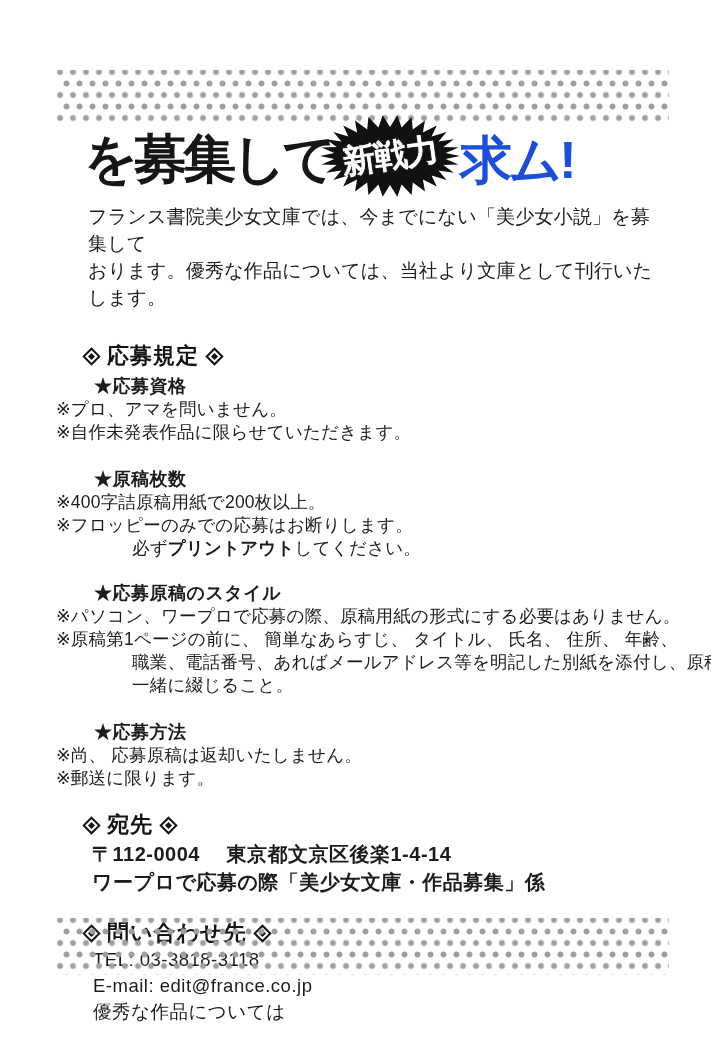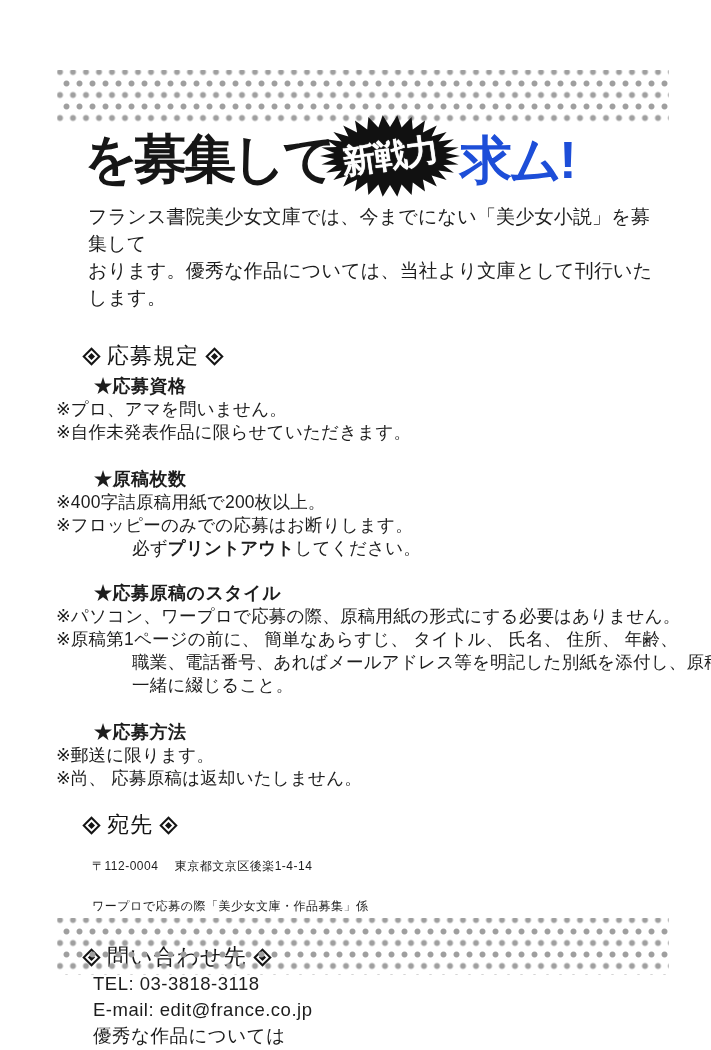--- a/index.html
+++ b/index.html
@@ -41,40 +41,40 @@
   .title-tail{
     position:absolute;left:460px;top:126px;
     font-size:52px;font-weight:900;letter-spacing:-3px;
     color:#1d4ed8;white-space:nowrap;
   }
 
   
   .content{position:absolute;left:0;top:203px;width:684px;}
   .intro{margin:0 0 0 88px;width:572px;font-size:19px;line-height:27px;font-weight:500;letter-spacing:.2px;}
   .sec-head{
-    margin:0 16px 0 78px;font-size:22px;font-weight:400;line-height:26px;
+    margin:0 16px 0 78px;font-size:22px;font-weight:700;line-height:26px;
     display:flex;align-items:center;letter-spacing:1px;color:#141414;
   }
   .sec-head .txt{margin:0 2px;}
   .dia{
     display:inline-block;width:13px;height:13px;background:#141414;
     transform:rotate(45deg);margin:0 7px;position:relative;flex:0 0 auto;
   }
   .dia::after{content:"";position:absolute;inset:2px;border:2px solid #ffffff;}
   .h-rules{margin-top:32px;}
   .h-addr{margin-top:22px;}
   .h-contact{margin-top:26px;}
 
   .group-title{margin:6px 0 0 94px;font-size:18px;font-weight:700;line-height:23px;letter-spacing:.5px;font-family:Liberation Serif, serif;}
   .g2{margin-top:24px;} .g3{margin-top:22px;} .g4{margin-top:24px;}
   .t-note{margin-left:56px;font-size:17.5px;line-height:23px;font-weight:500;letter-spacing:.2px;white-space:nowrap;}
   .t-cont{margin-left:132px;font-size:17.5px;line-height:23px;font-weight:500;letter-spacing:.2px;white-space:nowrap;}
   .t-cont b{font-weight:900;}
 
-  .addr-line{margin-left:92px;font-size:12px;line-height:24px;font-weight:400;letter-spacing:.5px;margin-top:16px;}
+  .addr-line{margin-left:92px;font-size:20px;line-height:24px;font-weight:700;letter-spacing:.5px;margin-top:4px;}
   .contact-line{margin-left:93px;font-size:18.5px;line-height:25px;font-weight:500;letter-spacing:.5px;margin-top:1px;}
 </style>
 </head>
 <body>
 
 <div class="page">
 
   <div class="dots top"></div>
 
   <div class="title-main">を募集して</div>
@@ -117,22 +117,22 @@
     <div>
       <div class="group-title g3">★応募原稿のスタイル</div>
       <div class="t-note">※パソコン、ワープロで応募の際、原稿用紙の形式にする必要はありません。</div>
       <div class="t-note">※原稿第1ページの前に、 簡単なあらすじ、 タイトル、 氏名、 住所、 年齢、</div>
       <div class="t-cont">職業、電話番号、あればメールアドレス等を明記した別紙を添付し、原稿と</div>
       <div class="t-cont">一緒に綴じること。</div>
     </div>
 
     <div>
       <div class="group-title g4">★応募方法</div>
+      <div class="t-note">※尚、 応募原稿は返却いたしません。</div>
       <div class="t-note">※郵送に限ります。</div>
-      <div class="t-note">※尚、 応募原稿は返却いたしません。</div>
     </div>
 
     <div class="sec-head h-addr">
       <span class="dia"></span>
         <span class="txt">宛先</span>
         <span class="dia"></span>
     </div>
     <div class="addr-line">〒112-0004　 東京都文京区後楽1-4-14</div>
     <div class="addr-line">ワープロで応募の際「美少女文庫・作品募集」係</div>
 

